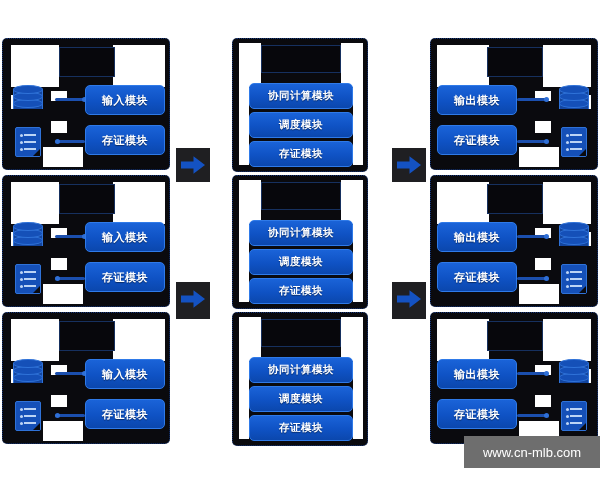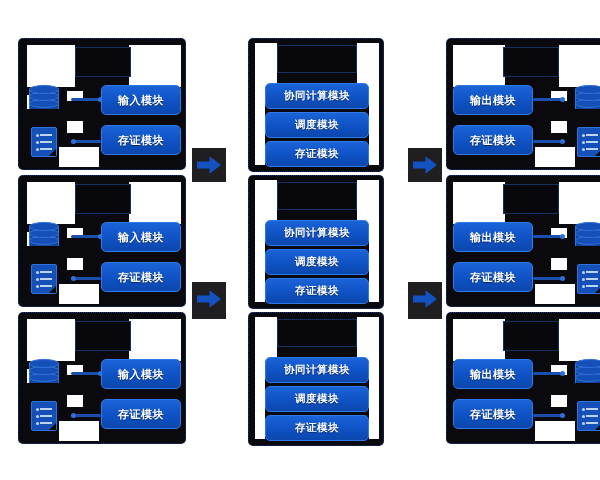--- a/index.html
+++ b/index.html
@@ -37,21 +37,21 @@
     width: 136px; height: 32px;
     background: #6e6e6e;
     color: #ffffff;
     font-size: 13px;
     display: flex;
     align-items: center;
     justify-content: center;
   }
 
   
-  .row { position: absolute; left: 16px; width: 538px; height: 140px; }
+  .row { position: absolute; left: 0; width: 538px; height: 140px; }
   #row-0 { top: 38px; }
   #row-1 { top: 175px; }
   #row-2 { top: 312px; }
 
   
   .panel {
     position: absolute;
     background: #0a0a0e;
     border: 1px dotted #13357a;
     border-radius: 5px;
@@ -413,14 +413,15 @@
       <div class="conn" style="left:86px; top:59px; width:30px;"></div>
       <div class="conn-dot" style="left:113px; top:58px;"></div>
       <div class="conn" style="left:86px; top:101px; width:30px;"></div>
       <div class="conn-dot" style="left:113px; top:100px;"></div>
 
       <div class="btn btn-side" style="left:6px; top:46px;">输出模块</div>
       <div class="btn btn-side" style="left:6px; top:86px;">存证模块</div>
     </div>
   </div>
 
+  <div id="site-label">www.cn-mlb.com</div>
 
 </div>
 
 </body></html>

